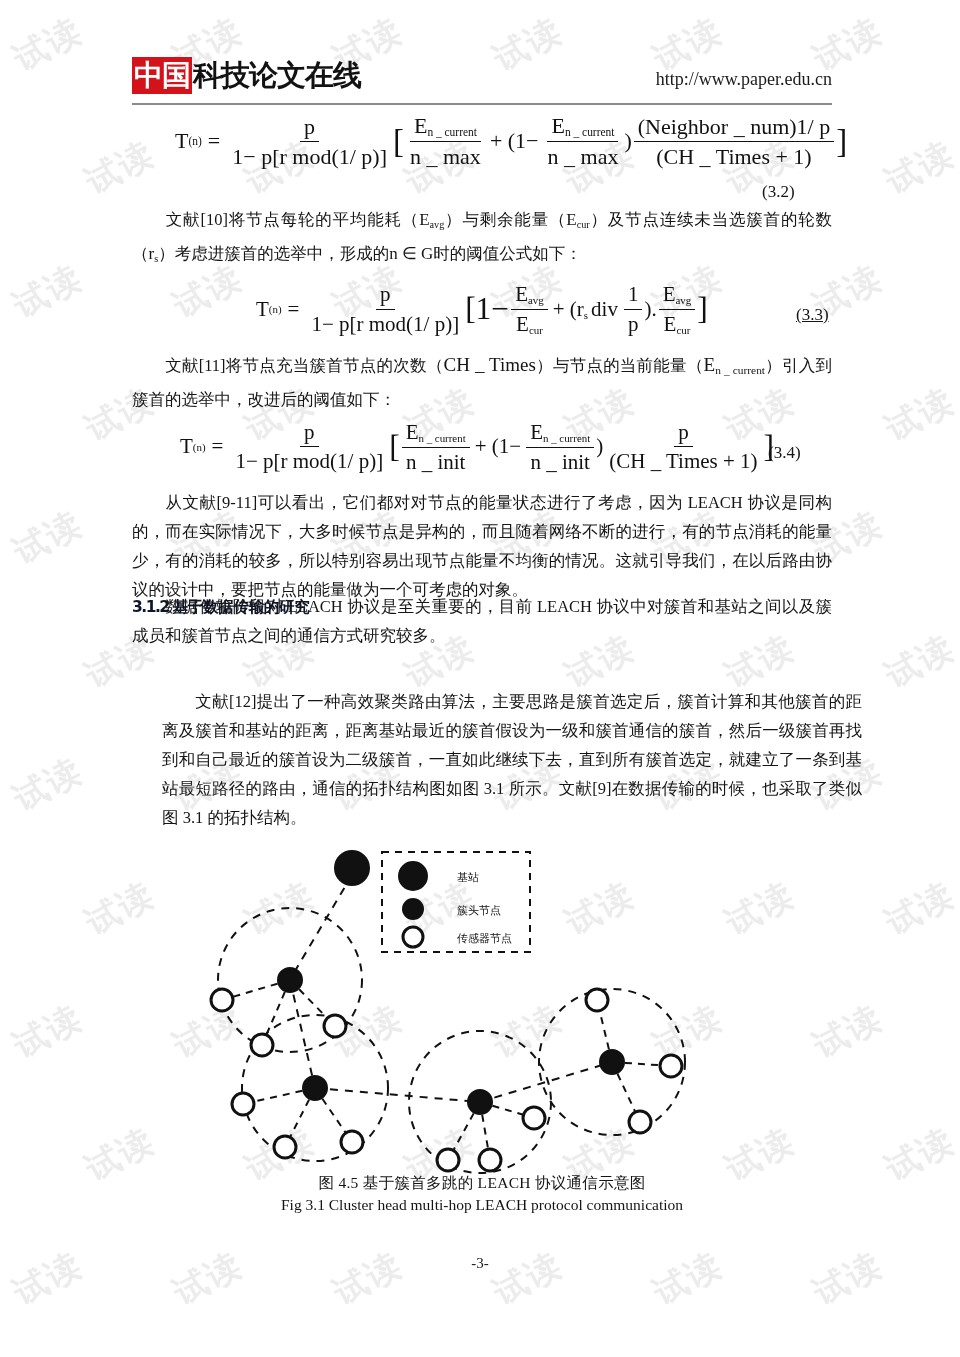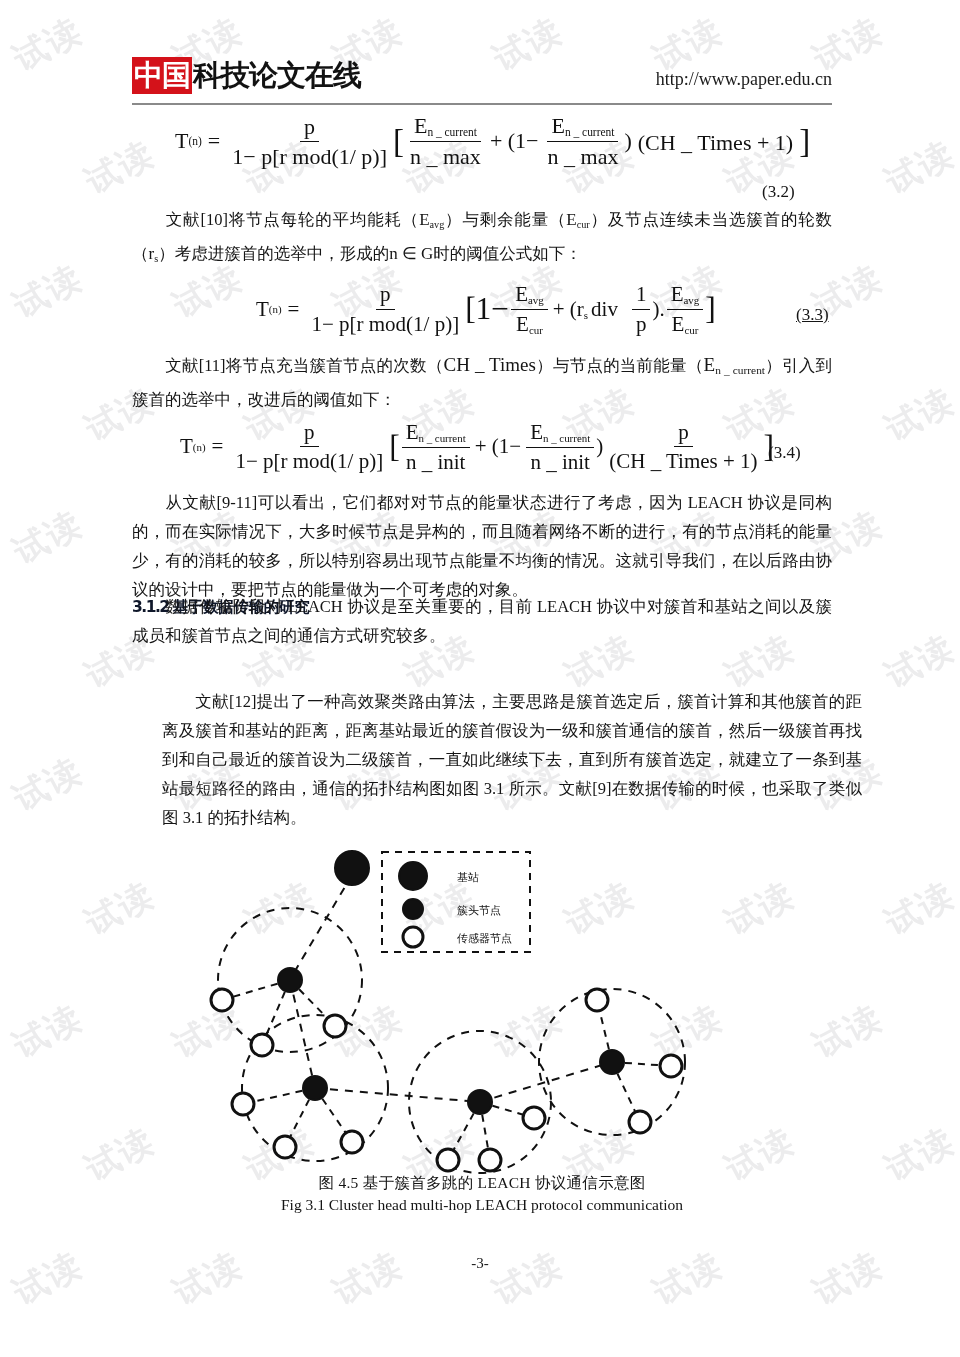--- a/index.html
+++ b/index.html
@@ -237,20 +237,21 @@
         <span class="num"><span>E</span><span class="tiny-sub">n _ current</span></span>
         <span class="den">n _ max</span>
       </span>
       <span style="margin:0 3px">+ (1−</span>
       <span class="frac">
         <span class="num"><span>E</span><span class="tiny-sub">n _ current</span></span>
         <span class="den">n _ max</span>
       </span>
       <span>)</span>
       <span class="frac">
+        <span class="num">(Neighbor _ num)1/ p</span>
         <span class="den">(CH _ Times + 1)</span>
       </span>
       <span class="bracket">]</span>
     </div>
   </div>
   <div class="eq-num" style="left:762px; top:182px;">(3.2)</div>
 
   <div class="para" style="left:132px; top:205px; width:700px;">
     <span class="ind"></span><span>文献[10]将节点每轮的平均能耗（</span><span class="im"><span>E</span><span class="s">avg</span></span><span>）与剩余能量（</span><span class="im"><span>E</span><span class="s">cur</span></span><span>）及节点连续未当选簇首的轮数（</span><span class="im"><span>r</span><span class="s">s</span></span><span>）考虑进簇首的选举中，形成的</span><span class="im">n ∈ G</span><span>时的阈值公式如下：</span>
   </div>
@@ -263,21 +264,21 @@
       <span class="frac">
         <span class="num">p</span>
         <span class="den">1− p[r mod(1/ p)]</span>
       </span>
       <span class="bracket">[1−</span>
       <span class="frac">
         <span class="num"><span>E</span><span class="tiny-sub">avg</span></span>
         <span class="den"><span>E</span><span class="tiny-sub">cur</span></span>
       </span>
       <span style="margin:0 3px"><span>+ (r</span><span class="tiny-sub">s</span></span>
-      <span style="margin-right:12px">div</span>
+      <span style="margin-right:4px">div</span>
       <span class="frac">
         <span class="num">1</span>
         <span class="den">p</span>
       </span>
       <span>).</span>
       <span class="frac">
         <span class="num"><span>E</span><span class="tiny-sub">avg</span></span>
         <span class="den"><span>E</span><span class="tiny-sub">cur</span></span>
       </span>
       <span class="bracket">]</span>

